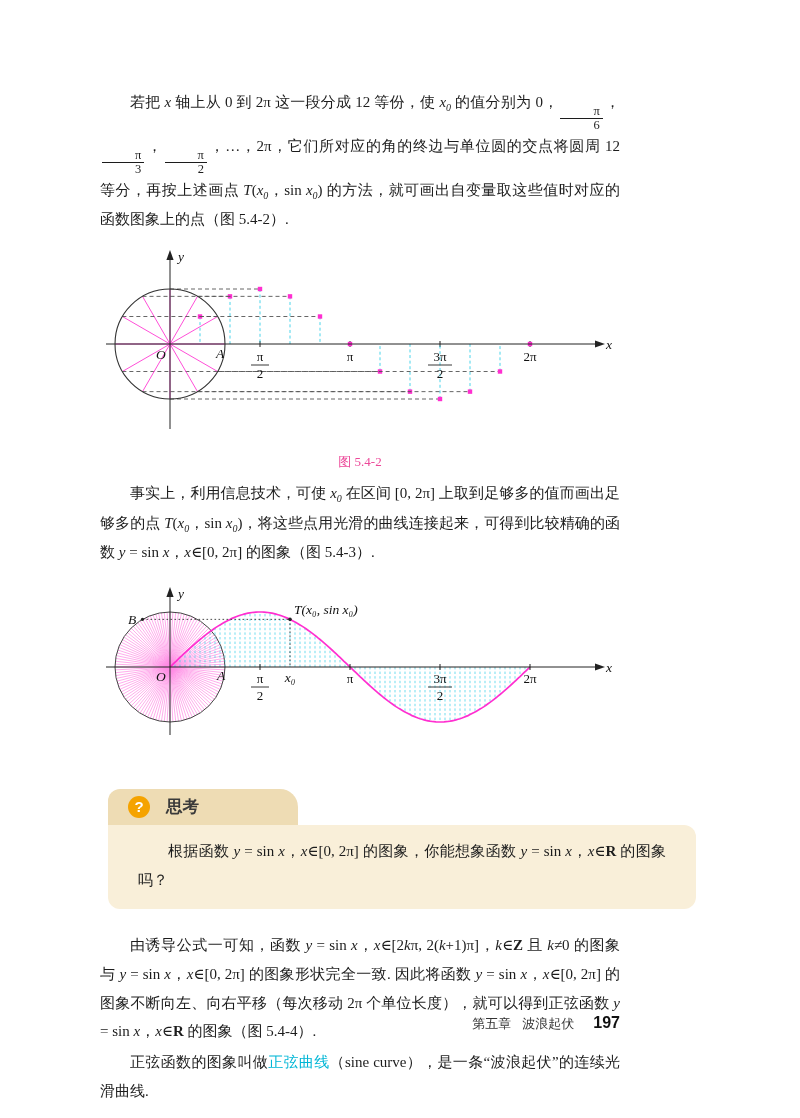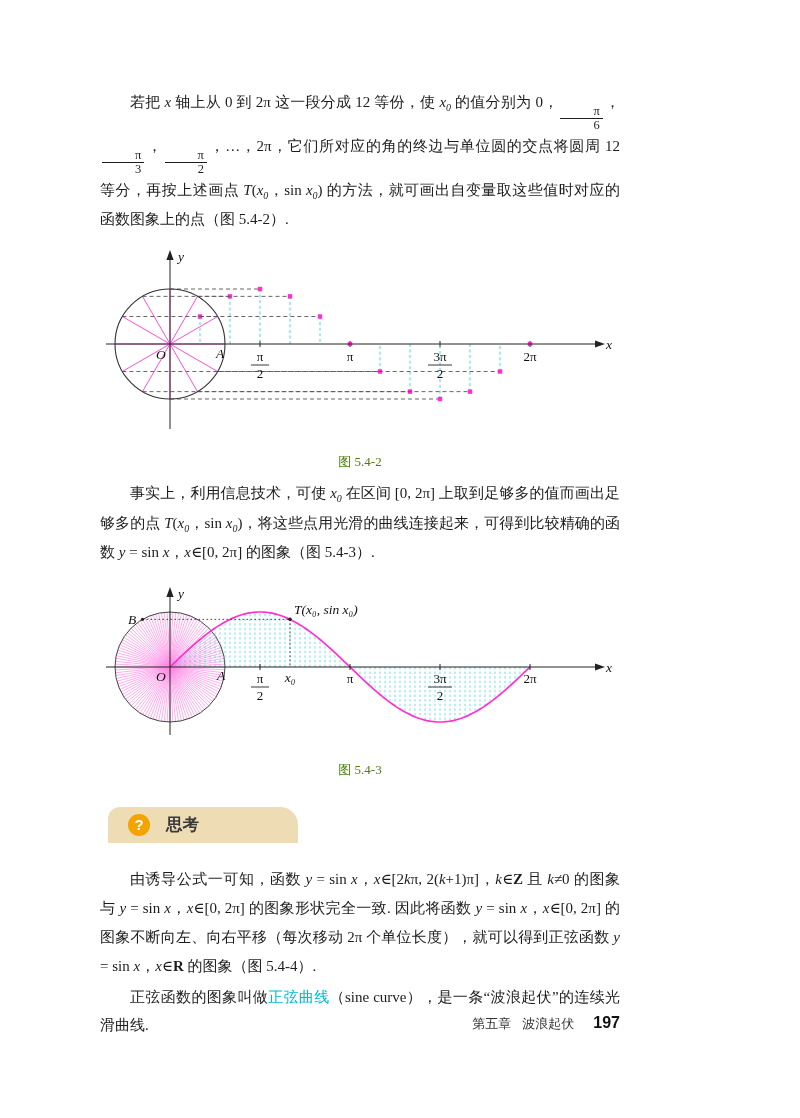--- a/index.html
+++ b/index.html
@@ -17,21 +17,21 @@
   .body-text b { font-weight:bold; }
   .msub { font-size:10px; font-style:italic; }
   .cyan { color:var(--link-cyan,#00b6d6); }
   .frac {
     display:inline-flex; flex-direction:column; text-align:center;
     vertical-align:-0.62em; line-height:1.05; font-size:12.5px; margin:0 2px;
   }
   .frac .num { padding:0 3px; border-bottom:1px solid #1c1c1c; }
   .frac .den { padding:0 3px; }
   .figure { text-align:center; margin:10px 0 0 0; }
-  .caption { font-size:13px; text-align:center; margin:0 0 8px 0; color:#4d7c0f; }
+  .caption { font-size:13px; text-align:center; margin:0 0 8px 0; color:#ec4899; }
   svg text { user-select:none; }
   .lbl { font:italic 13.5px "Liberation Serif","DejaVu Serif",serif; fill:#111; }
   .sym { font:13px "Liberation Serif","DejaVu Serif",serif; fill:#111; }
   .axis { stroke:#222; stroke-width:1; }
 
   .think-box { margin:28px 0 22px 8px; width:588px; position:relative; }
   .think-tab {
     width:190px; height:36px; background:var(--tab-bg,#eedcb4);
     border-radius:12px 18px 0 0; display:flex; align-items:center;
     padding-left:20px;
@@ -380,28 +380,30 @@
         <text class="sym" x="160" y="106" text-anchor="middle">π</text>
         <line x1="151" y1="110" x2="169" y2="110" stroke="#222" stroke-width="0.9"></line>
         <text class="sym" x="160" y="123" text-anchor="middle">2</text>
         <text class="sym" x="250" y="106" text-anchor="middle">π</text>
         <text class="sym" x="340" y="106" text-anchor="middle">3π</text>
         <line x1="328" y1="110" x2="352" y2="110" stroke="#222" stroke-width="0.9"></line>
         <text class="sym" x="340" y="123" text-anchor="middle">2</text>
         <text class="sym" x="430" y="106" text-anchor="middle">2π</text>
       </g>
     </svg>
-    <div class="caption">图 5.4-3</div>
   </div>
 
   <div class="think-box">
     <div class="think-tab">
       <span class="qicon">?</span>
       <span class="think-title">思考</span>
     </div>
+    <div class="think-panel">
+      <p class="body-text think-text">根据函数 <i>y</i> = sin <i>x</i>，<i>x</i>∈[0, 2π] 的图象，你能想象函数 <i>y</i> = sin <i>x</i>，<i>x</i>∈<b>R</b> 的图象吗？</p>
+    </div>
   </div>
 
   <p class="body-text p3">由诱导公式一可知，函数 <i>y</i> = sin <i>x</i>，<i>x</i>∈[2<i>k</i>π, 2(<i>k</i>+1)π]，<i>k</i>∈<b>Z</b> 且 <i>k</i>≠0 的图象与 <i>y</i> = sin <i>x</i>，<i>x</i>∈[0, 2π] 的图象形状完全一致. 因此将函数 <i>y</i> = sin <i>x</i>，<i>x</i>∈[0, 2π] 的图象不断向左、向右平移（每次移动 2π 个单位长度），就可以得到正弦函数 <i>y</i> = sin <i>x</i>，<i>x</i>∈<b>R</b> 的图象（图 5.4-4）.</p>
 
   <p class="body-text">正弦函数的图象叫做<span class="cyan">正弦曲线</span>（sine curve），是一条“波浪起伏”的连续光滑曲线.</p>
 
   <div class="footer">
     <span class="chapter">第五章</span>
     <span class="chapter">波浪起伏</span>
     <span class="pagenum">197</span>

